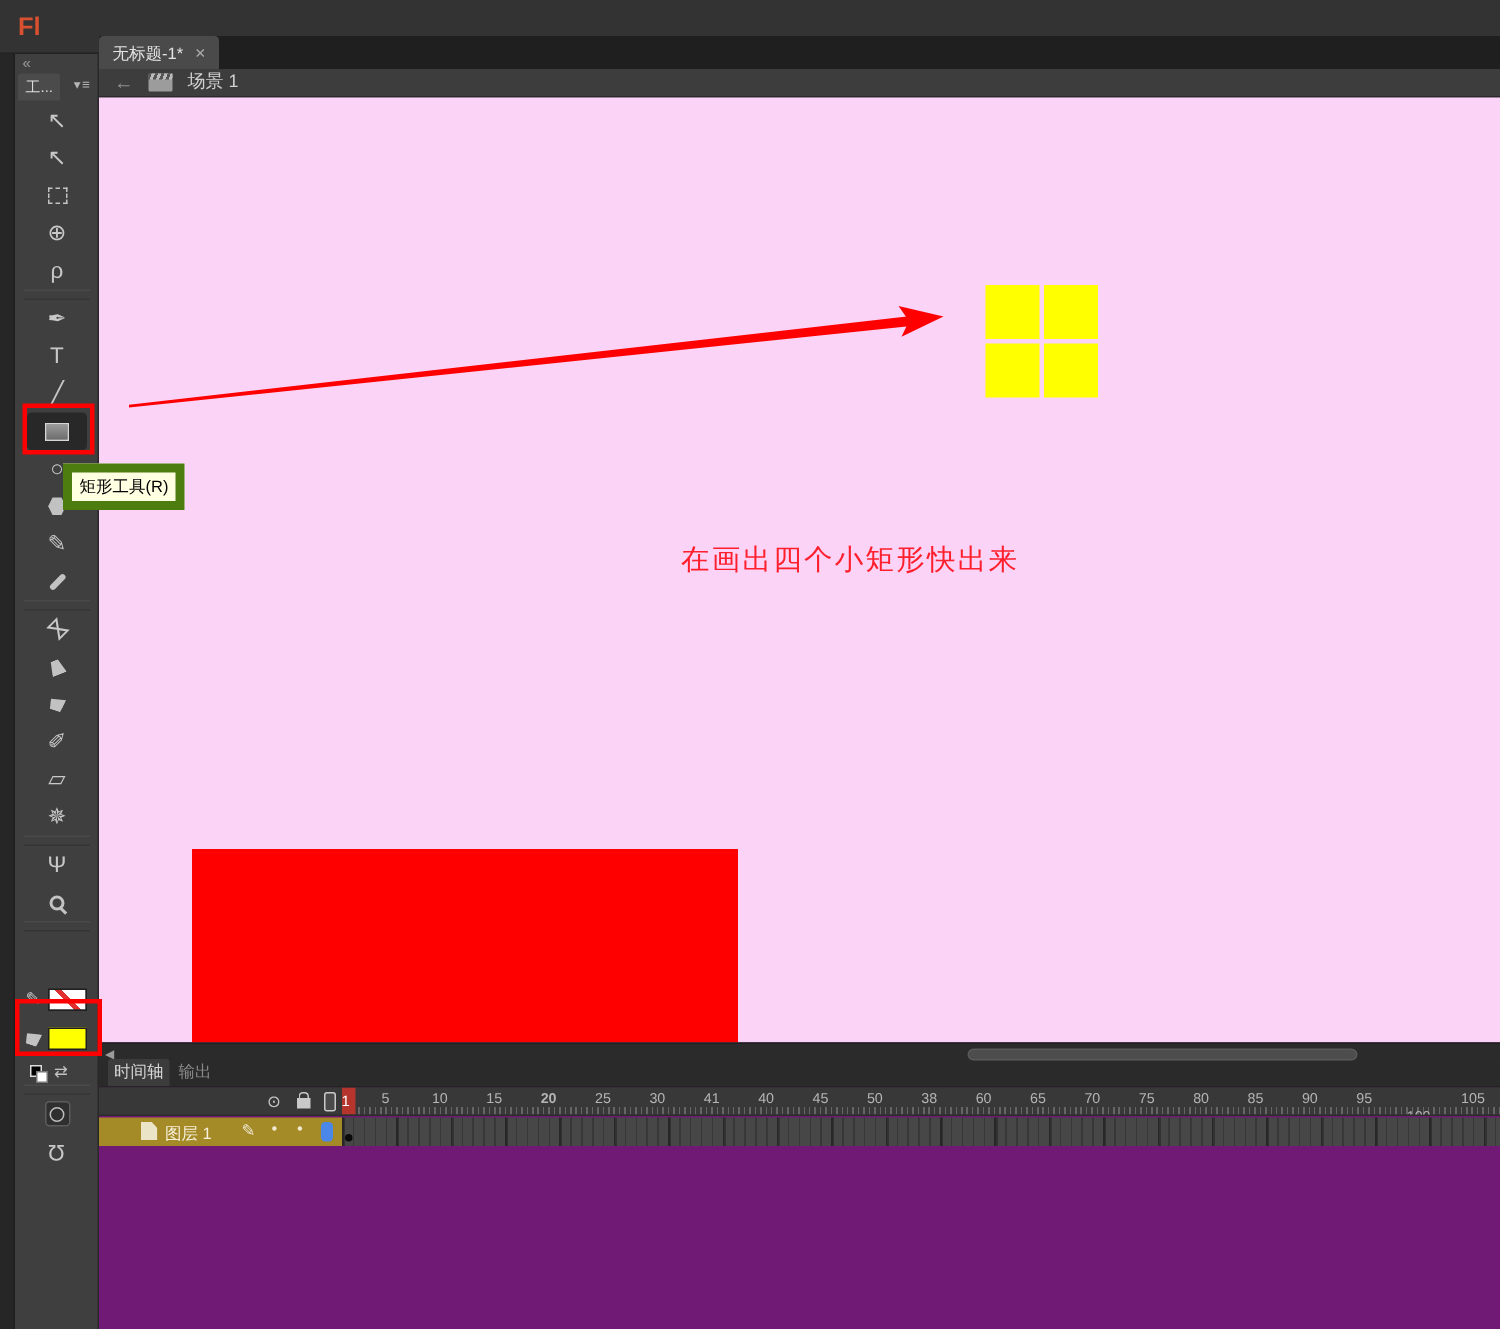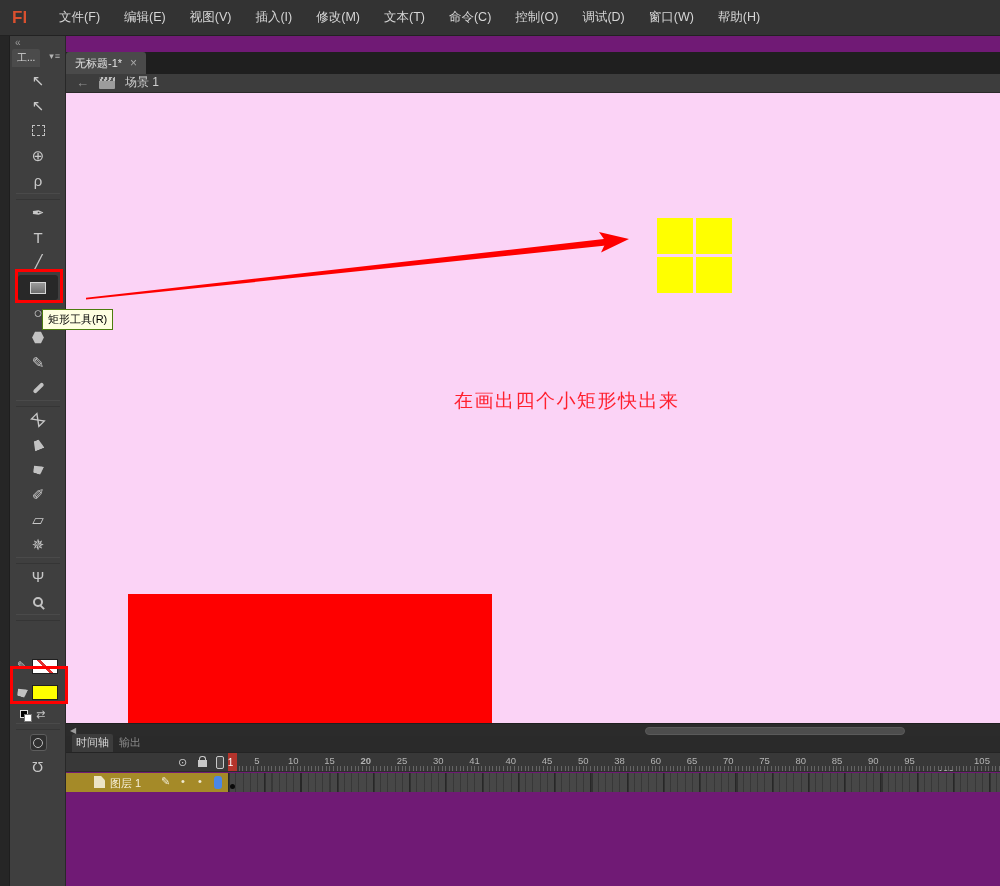--- a/index.html
+++ b/index.html
@@ -48,24 +48,24 @@
   .ic-swap{font-size:11px;color:#c2c2c2;}
   .opt-row{height:25px;display:flex;align-items:center;justify-content:center;}
   .ic-objdraw{width:17px;height:17px;border:1px solid #5d5d5d;border-radius:3px;background:#2f2f2f;display:flex;align-items:center;justify-content:center;}
   .ic-objdraw::after{content:"";width:8px;height:8px;border:1.5px solid #bdbdbd;border-radius:50%;}
 
   
   .hl-box{position:absolute;border:3px solid var(--highlight-red);z-index:40;}
   .hl-rect-tool{left:15px;top:269px;width:48px;height:34px;}
   .hl-fill-color{left:10px;top:666px;width:58px;height:38px;}
   .tooltip{position:absolute;left:42px;top:309px;z-index:50;background:var(--tooltip-bg);
-           border:1px solid #4d7c0f;color:#000;font-size:11px;padding:2px 5px;white-space:nowrap;}
-
-  
-  .main{position:absolute;left:66px;top:52px;width:934px;height:684px;display:flex;flex-direction:column;}
+           border:6px solid #4d7c0f;color:#000;font-size:11px;padding:2px 5px;white-space:nowrap;}
+
+  
+  .main{position:absolute;left:66px;top:24px;width:934px;height:684px;display:flex;flex-direction:column;}
   .doc-tabbar{height:24px;background:#1f1f1f;display:flex;align-items:flex-end;}
   .doc-tab{height:22px;background:#4a4a4a;border-radius:3px 3px 0 0;display:flex;align-items:center;
            gap:8px;padding:0 9px;font-size:11px;color:#e3e3e3;}
   .tab-close{color:#aaa;font-size:12px;cursor:pointer;}
   .edit-bar{height:20px;background:#3d3d3d;border-bottom:1px solid #2a2a2a;display:flex;align-items:center;
             gap:10px;padding-left:10px;font-size:12px;color:#c5c5c5;}
   .back-ic{color:#8f8f8f;font-size:13px;}
   .ic-clapper{width:16px;height:12px;background:#9c9c9c;border-radius:1px;position:relative;}
   .ic-clapper::before{content:"";position:absolute;left:0;top:0;width:16px;height:4px;background:
      repeating-linear-gradient(110deg,#555 0 2px,#bbb 2px 4px);}
@@ -120,33 +120,20 @@
   .keyframe-dot{position:absolute;left:2px;bottom:3px;width:5px;height:5px;border-radius:50%;background:#0a0a0a;}
   .playhead{position:absolute;left:163px;top:17px;bottom:0;width:2px;background:rgba(193,48,44,.85);z-index:5;}
 </style>
 </head>
 <body>
 
 <div class="app">
 
   <header class="menubar">
     <span class="logo">Fl</span>
-    <nav id="menu-items" style="display:flex;gap:24px;">
-        <span class="menu-item">文件(F)</span>
-        <span class="menu-item">编辑(E)</span>
-        <span class="menu-item">视图(V)</span>
-        <span class="menu-item">插入(I)</span>
-        <span class="menu-item">修改(M)</span>
-        <span class="menu-item">文本(T)</span>
-        <span class="menu-item">命令(C)</span>
-        <span class="menu-item">控制(O)</span>
-        <span class="menu-item">调试(D)</span>
-        <span class="menu-item">窗口(W)</span>
-        <span class="menu-item">帮助(H)</span>
-      </nav>
   </header>
 
   <div class="left-rail"></div>
 
   <aside class="tools-panel">
     <span class="collapse">«</span>
     <span class="tools-tab">工...</span>
     <span class="panel-menu"><span>▾</span><span>≡</span></span>
     <div class="tools-list" id="tools-list">
         <div class="tool">

